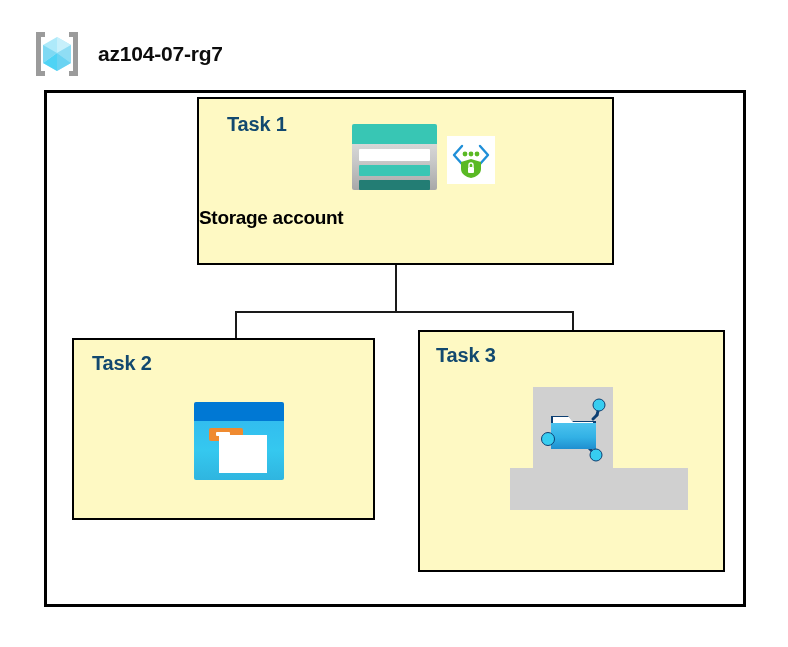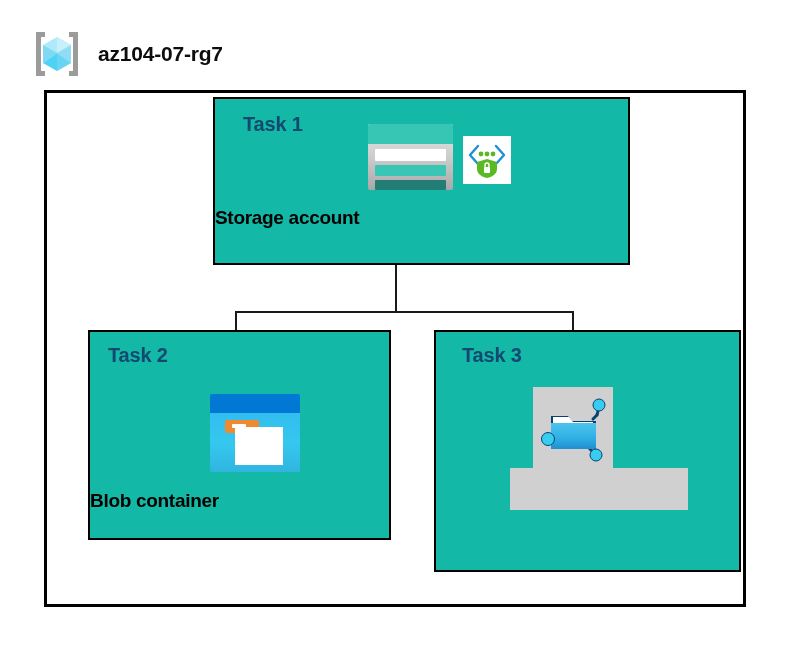--- a/index.html
+++ b/index.html
@@ -20,32 +20,32 @@
     letter-spacing:-0.2px;white-space:nowrap;
   }
 
   
   .outer-box{
     position:absolute;left:44px;top:90px;width:702px;height:517px;
     border:3px solid #000000;background:#ffffff;box-sizing:border-box;
   }
 
   
-  .task-box{position:absolute;background:#14b8a6;border:2px solid #000000;box-sizing:border-box;margin-left:16px;}
+  .task-box{position:absolute;background:#fef9c3;border:2px solid #000000;box-sizing:border-box;}
   #task-1{left:197px;top:97px;width:417px;height:168px;}
-  #task-2{left:72px;top:330px;width:303px;height:210px;}
+  #task-2{left:72px;top:338px;width:303px;height:182px;}
   #task-3{left:418px;top:330px;width:307px;height:242px;}
 
   .task-label{
     position:absolute;font-size:20px;font-weight:bold;color:#12496f;
     white-space:nowrap;letter-spacing:-0.2px;
   }
   #task-1 .task-label{left:28px;top:14px;}
   #task-2 .task-label{left:18px;top:12px;}
-  #task-3 .task-label{left:26px;top:12px;}
+  #task-3 .task-label{left:16px;top:12px;}
 
   .node-label{
     position:absolute;font-size:19px;font-weight:bold;color:#000000;
     white-space:nowrap;letter-spacing:-0.3px;text-align:left;
   }
 
   
   .conn{position:absolute;background:#1a1a1a;}
   #conn-trunk{left:395px;top:265px;width:2px;height:48px;}
   #conn-bus{left:235px;top:311px;width:339px;height:2px;}
@@ -151,21 +151,20 @@
   <div class="task-box" id="task-2">
     <div class="task-label">Task 2</div>
 
     <div class="blob-icon" style="left:120px;top:62px;">
       <div class="blob-head"></div>
       <div class="blob-body"></div>
       <div class="blob-tab"></div>
       <div class="blob-doc"></div>
     </div>
 
-    <div class="node-label" style="left:0;top:158px;width:303px;">Blob container</div>
   </div>
 
   <div class="task-box" id="task-3">
     <div class="task-label">Task 3</div>
   </div>
 
   <div class="fs-hl" id="fs-hl-icon"></div>
   <div class="fs-hl" id="fs-hl-label"></div>
 
   <div class="fileshare-icon">

